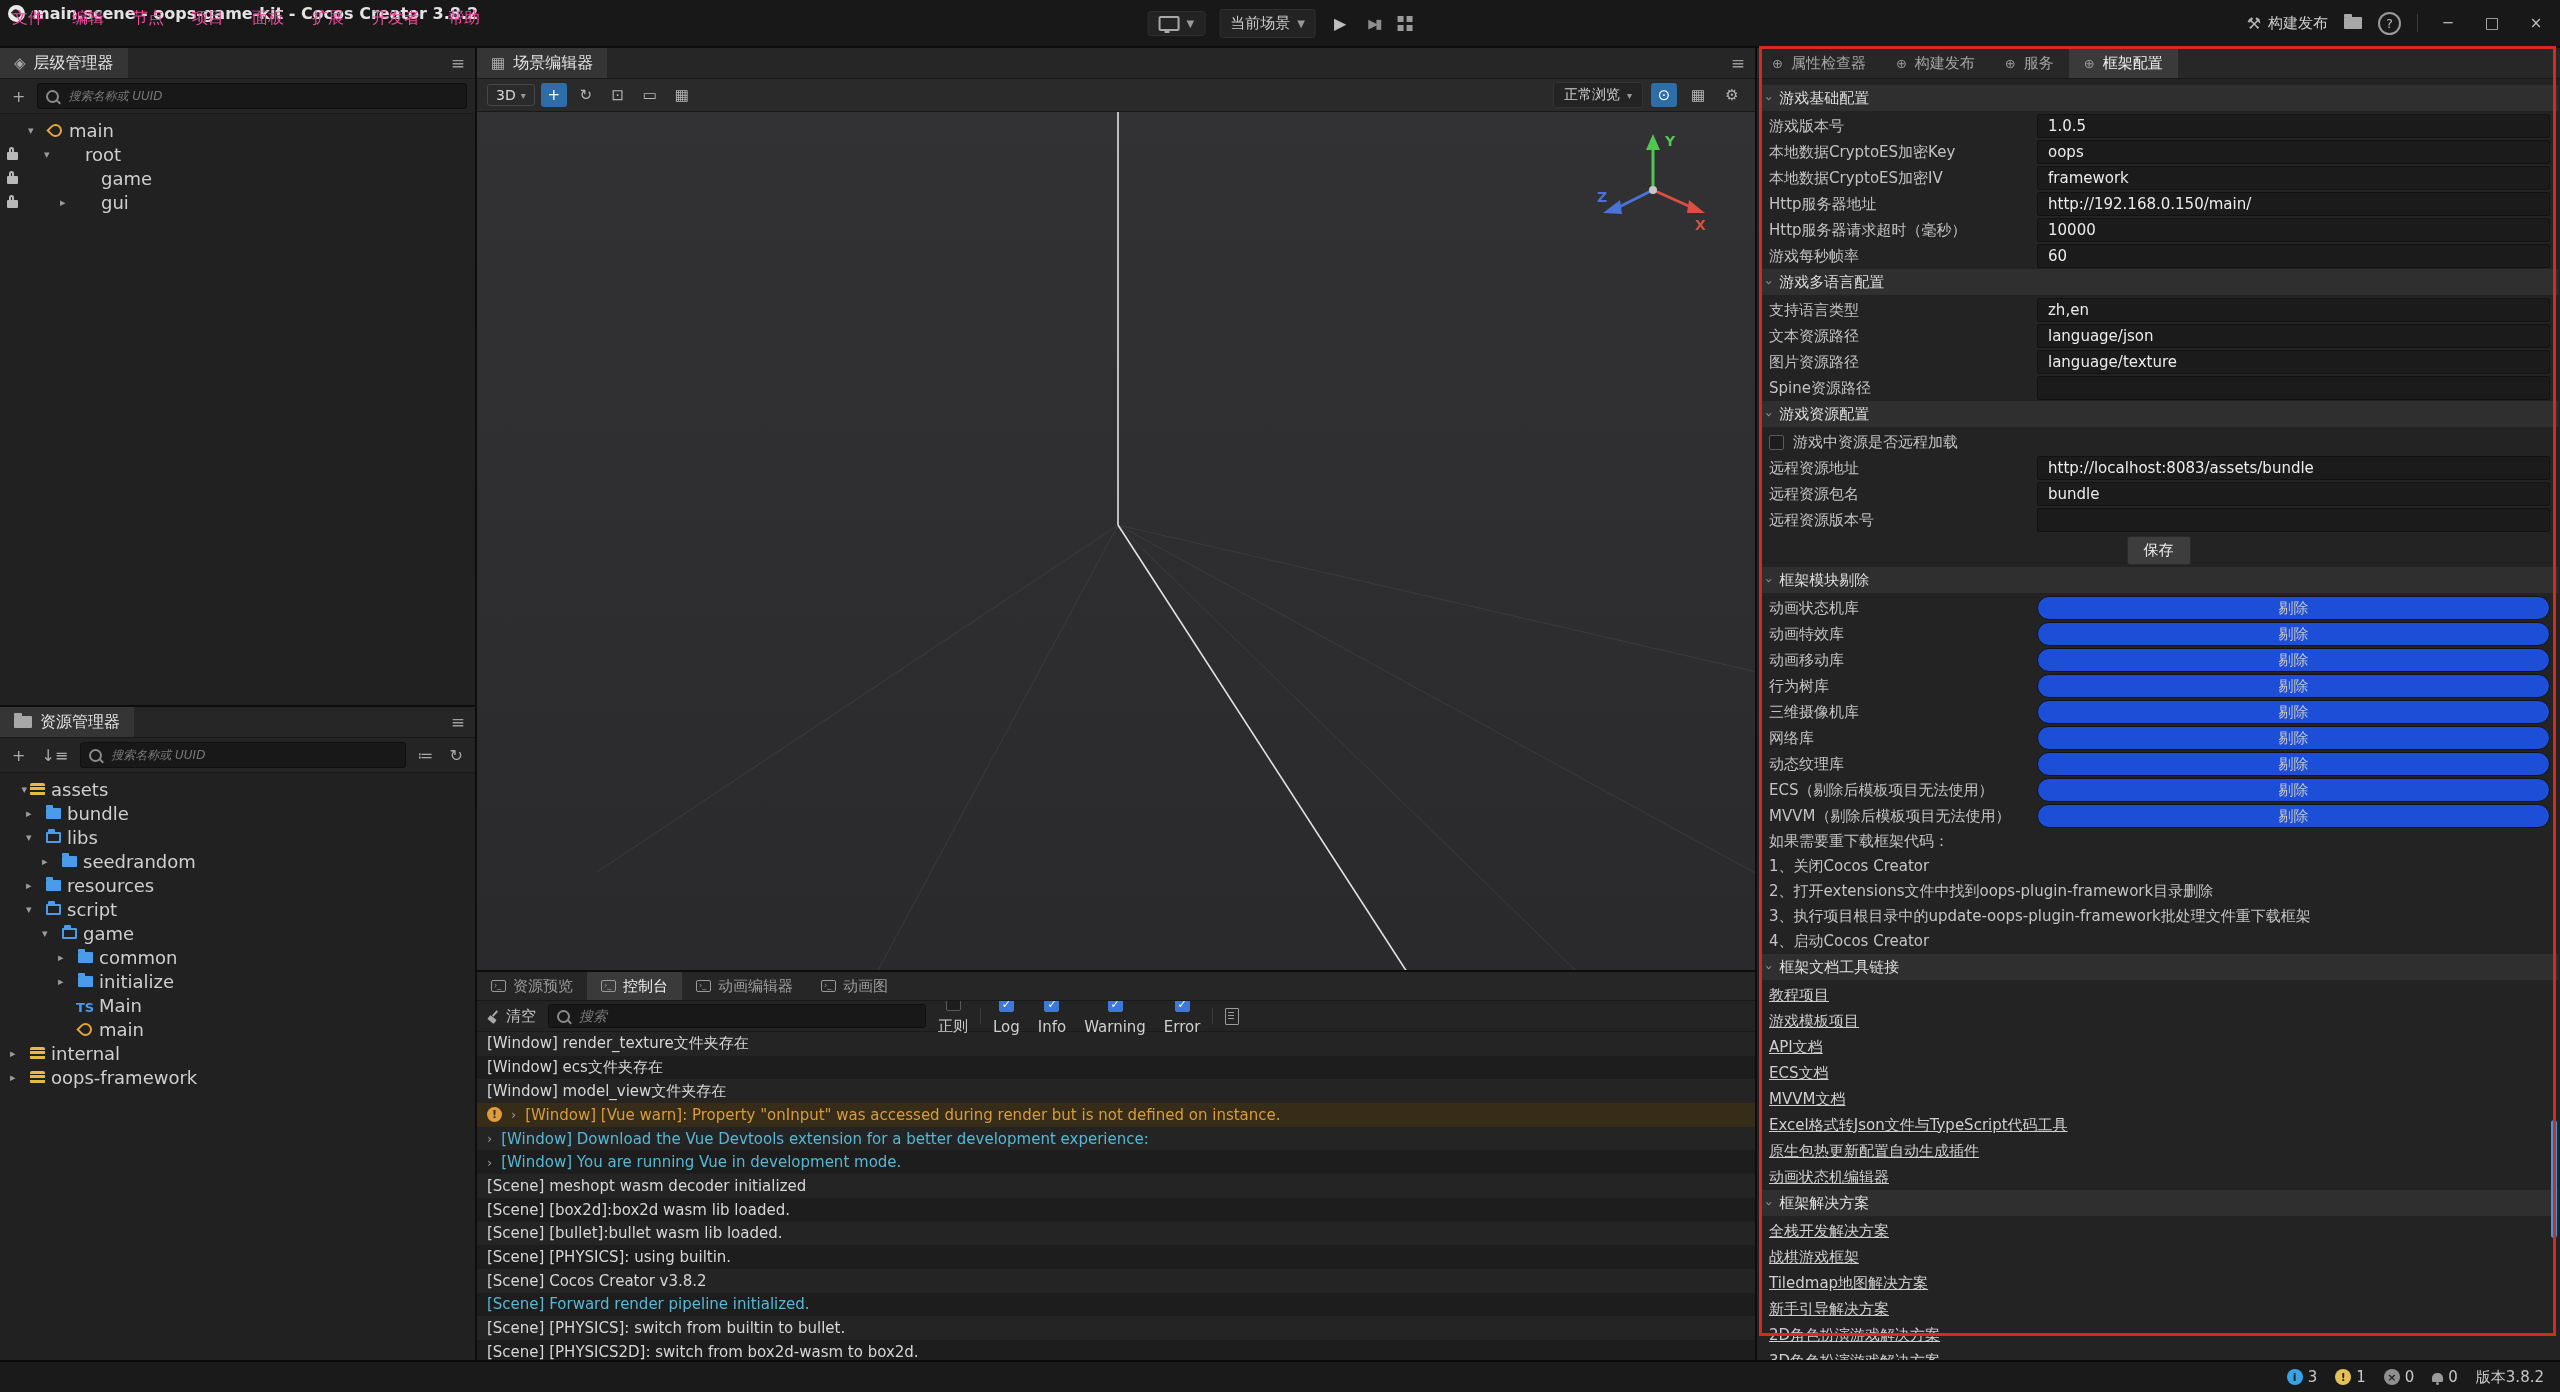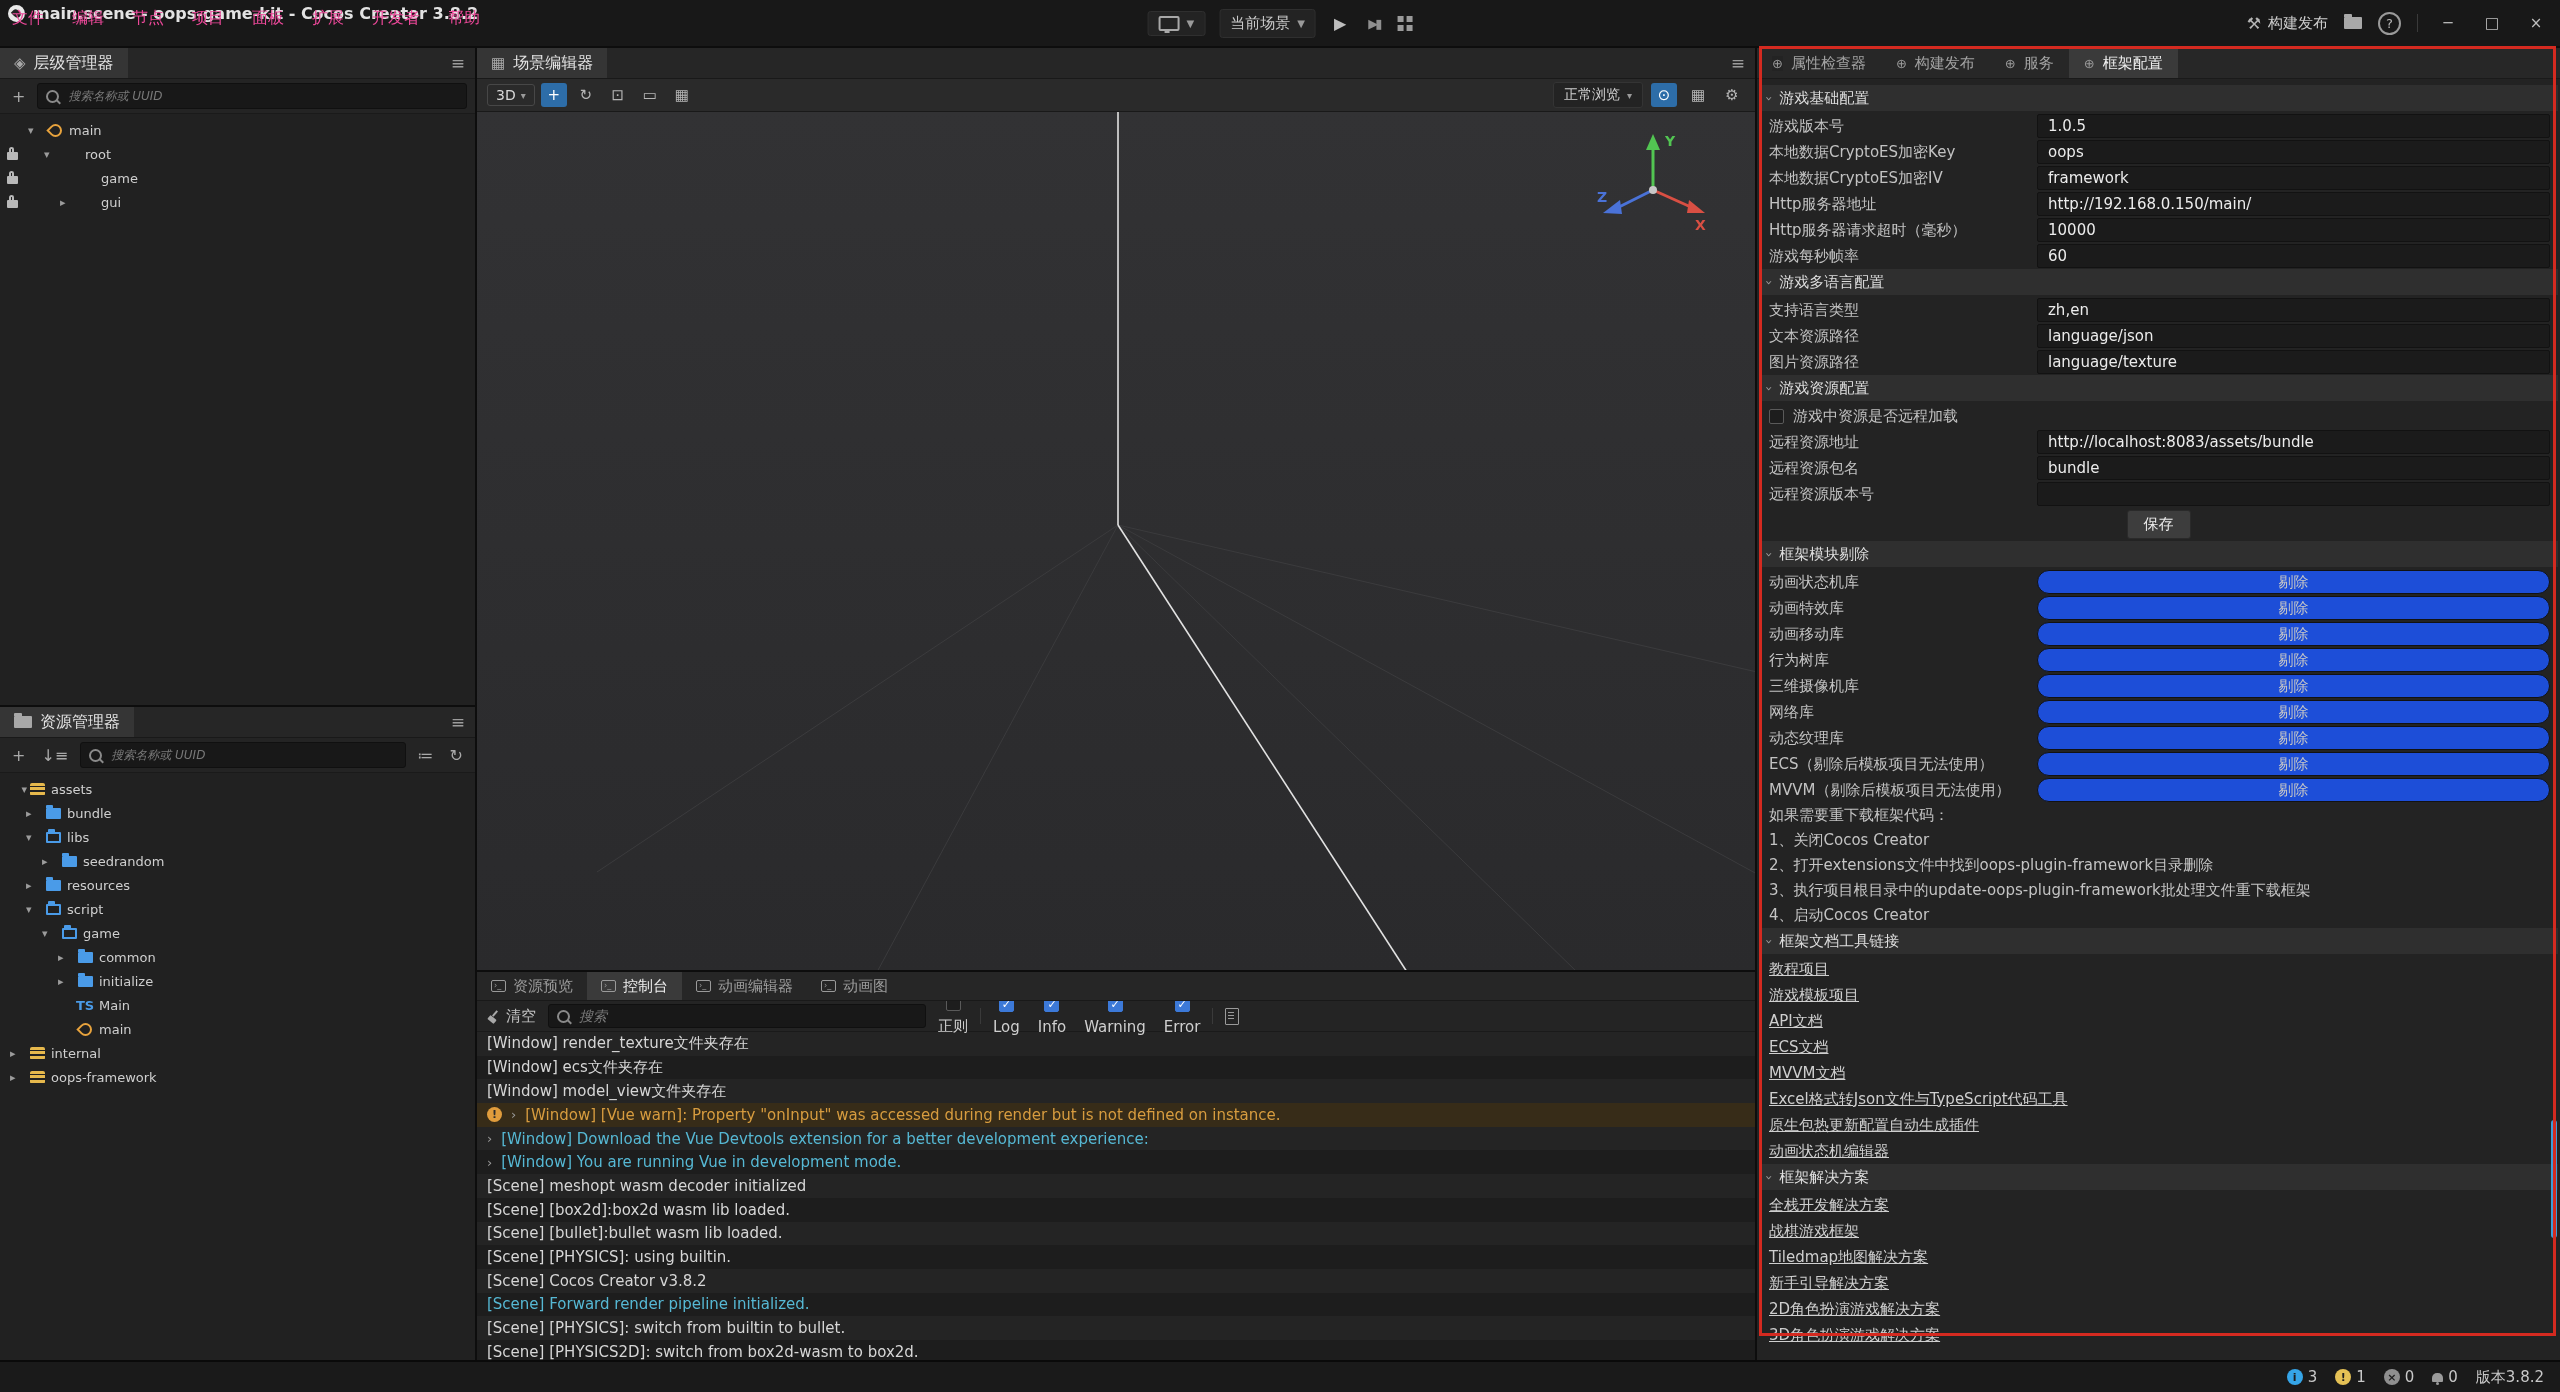--- a/index.html
+++ b/index.html
@@ -42,21 +42,21 @@
   
   .searchbar{height:34px;display:flex;align-items:center;gap:8px;padding:0 8px;background:#242424;border-bottom:1px solid #1a1a1a;}
   .sq-btn{color:#a9a9a9;font-size:16px;padding:0 4px;}
   .search-box{flex:1;display:flex;align-items:center;gap:7px;background:#181818;border:1px solid #101010;border-radius:3px;height:24px;padding:0 8px;}
   .mag{width:9px;height:9px;border:2px solid #8a8a8a;border-radius:50%;position:relative;flex:none;}
   .mag::after{content:"";position:absolute;left:8px;top:9px;width:5px;height:2px;background:#8a8a8a;transform:rotate(45deg);}
   .search-box input{flex:1;background:transparent;border:none;outline:none;color:#d8d8d8;font-size:12px;font-style:italic;font-family:inherit;}
   .search-box input::placeholder{color:#787878;font-style:italic;}
   
   .tree{padding-top:4px;}
-  .tree-row{height:24px;display:flex;align-items:center;font-size:13px;color:#cfcfcf;}
+  .tree-row{height:24px;display:flex;align-items:center;font-size:18px;color:#cfcfcf;}
   .lockcol{width:24px;display:flex;justify-content:center;flex:none;}
   .lock-icon{visibility:hidden;width:11px;height:8px;background:#b9b9b9;border-radius:1px;position:relative;margin-top:4px;}
   .lock-icon::before{content:"";position:absolute;top:-5px;left:2px;width:5px;height:5px;border:2px solid #b9b9b9;border-bottom:none;border-radius:4px 4px 0 0;box-sizing:border-box;}
   .lock-icon.locked{visibility:visible;}
   .tree-inner{display:flex;align-items:center;}
   .arrow{width:17px;color:#9c9c9c;font-size:11px;flex:none;}
   .arrow.open::before{content:"▾";}
   .arrow.closed::before{content:"▸";}
   .nicon{width:20px;display:flex;justify-content:center;align-items:center;flex:none;margin-right:4px;}
   .scene-icon{width:9px;height:9px;border:2px solid #e8a33d;border-radius:0 50% 50% 50%;transform:rotate(-45deg);}
@@ -632,20 +632,24 @@
           <span class="fvalue">zh,en</span>
         </div>
           <div class="field-row">
           <span class="flabel">文本资源路径</span>
           <span class="fvalue">language/json</span>
         </div>
           <div class="field-row">
           <span class="flabel">图片资源路径</span>
           <span class="fvalue">language/texture</span>
         </div>
+          <div class="field-row">
+          <span class="flabel">Spine资源路径</span>
+          <span class="fvalue"></span>
+        </div>
         </div>
 
       <div class="sec-header">
         <span class="caret">›</span>
         <span>游戏资源配置</span>
       </div>
       <div class="chk-row">
         <span class="cb"></span>
         <span>游戏中资源是否远程加载</span>
       </div>

